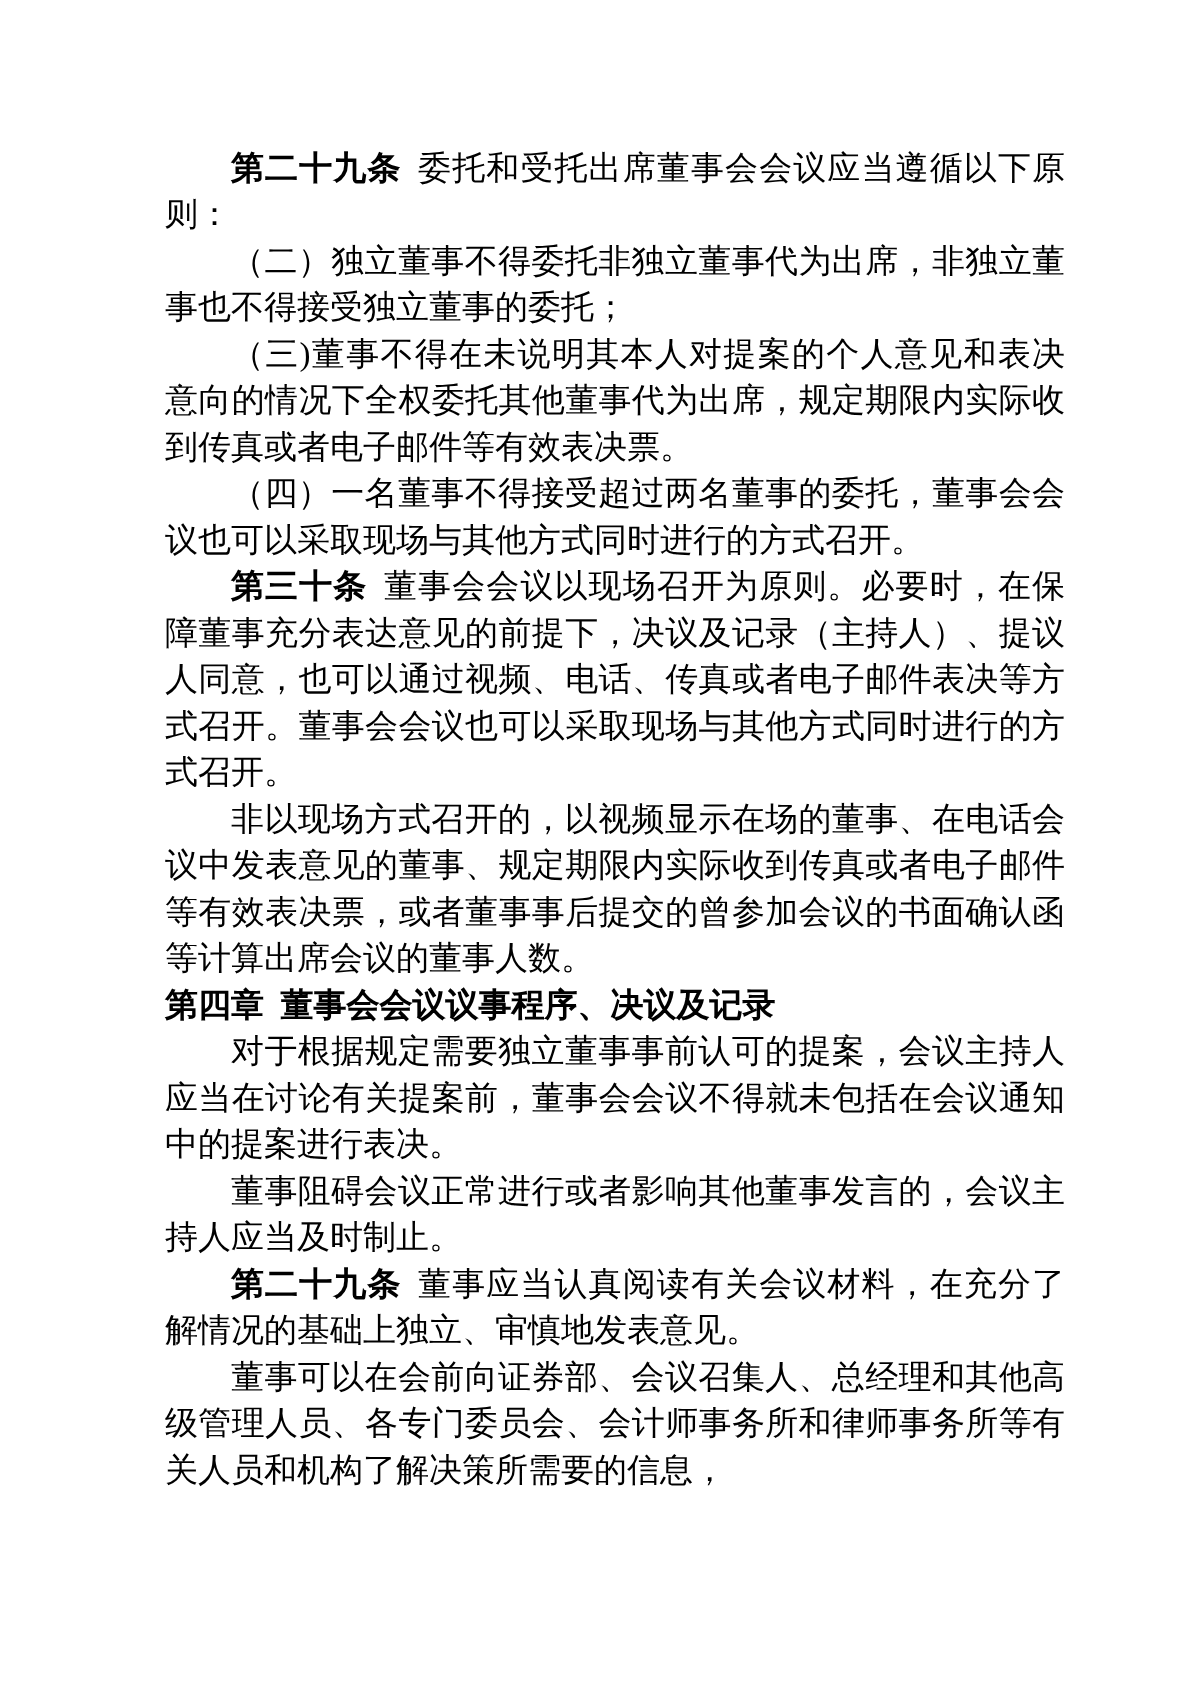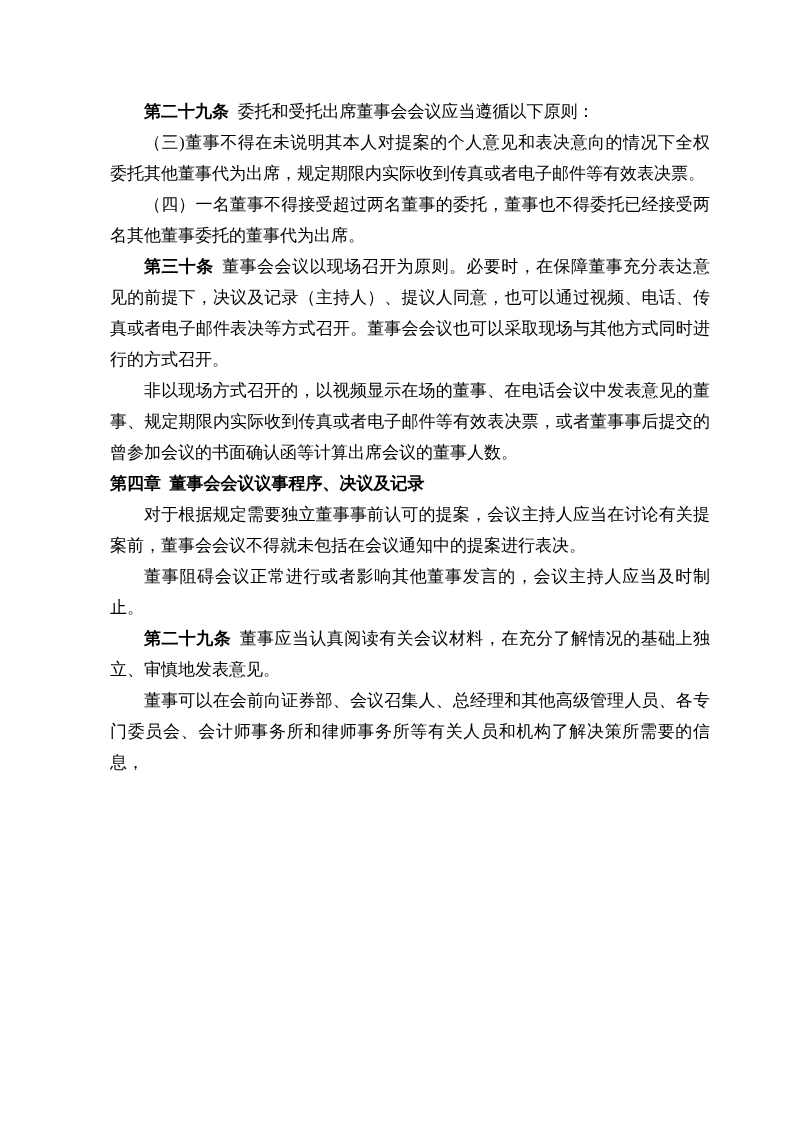--- a/index.html
+++ b/index.html
@@ -10,21 +10,21 @@
   .page {
     position: relative;
     width: 794px;
     height: 1122px;
     margin: 0;
     background: #ffffff;
     overflow: hidden;
     box-sizing: border-box;
     padding: 96px 84px 0 110px;
     font-family: "Liberation Serif", "DejaVu Serif", serif;
-    font-size: 17px;
+    font-size: 22px;
     line-height: 31px;
     color: #000000;
   }
   .content {
     width: 600px;
   }
   p.para {
     margin: 0;
     padding: 0;
     text-align: justify;
@@ -50,24 +50,25 @@
 </style>
 </head>
 <body>
 
 <div class="page">
   <div class="content">
 
     <p class="para"><span class="article-label">第二十九条</span><span>委托和受托出席董事会会议应当遵循以下原则：</span></p>
 
 
+    <p class="para"><span>（二）独立董事不得委托非独立董事代为出席，非独立董事也不得接受独立董事的委托；</span></p>
 
     <p class="para"><span>（三)董事不得在未说明其本人对提案的个人意见和表决意向的情况下全权委托其他董事代为出席，规定期限内实际收到传真或者电子邮件等有效表决票。</span></p>
 
-    <p class="para"><span>（四）一名董事不得接受超过两名董事的委托，董事也不得委托已经接受两名其他董事委托的董事代为出席。</span></p>
+    <p class="para"><span>（四）一名董事不得接受超过两名董事的委托，董事会会议也可以采取现场与其他方式同时进行的方式召开。</span></p>
 
     <p class="para"><span class="article-label">第三十条</span><span>董事会会议以现场召开为原则。必要时，在保障董事充分表达意见的前提下，决议及记录（主持人）、提议人同意，也可以通过视频、电话、传真或者电子邮件表决等方式召开。董事会会议也可以采取现场与其他方式同时进行的方式召开。</span></p>
 
     <p class="para"><span>非以现场方式召开的，以视频显示在场的董事、在电话会议中发表意见的董事、规定期限内实际收到传真或者电子邮件等有效表决票，或者董事事后提交的曾参加会议的书面确认函等计算出席会议的董事人数。</span></p>
 
     <p class="chapter"><span class="chapter-label">第四章</span><span>董事会会议议事程序、决议及记录</span></p>
 
 
     <p class="para"><span>对于根据规定需要独立董事事前认可的提案，会议主持人应当在讨论有关提案前，董事会会议不得就未包括在会议通知中的提案进行表决。</span></p>
 

